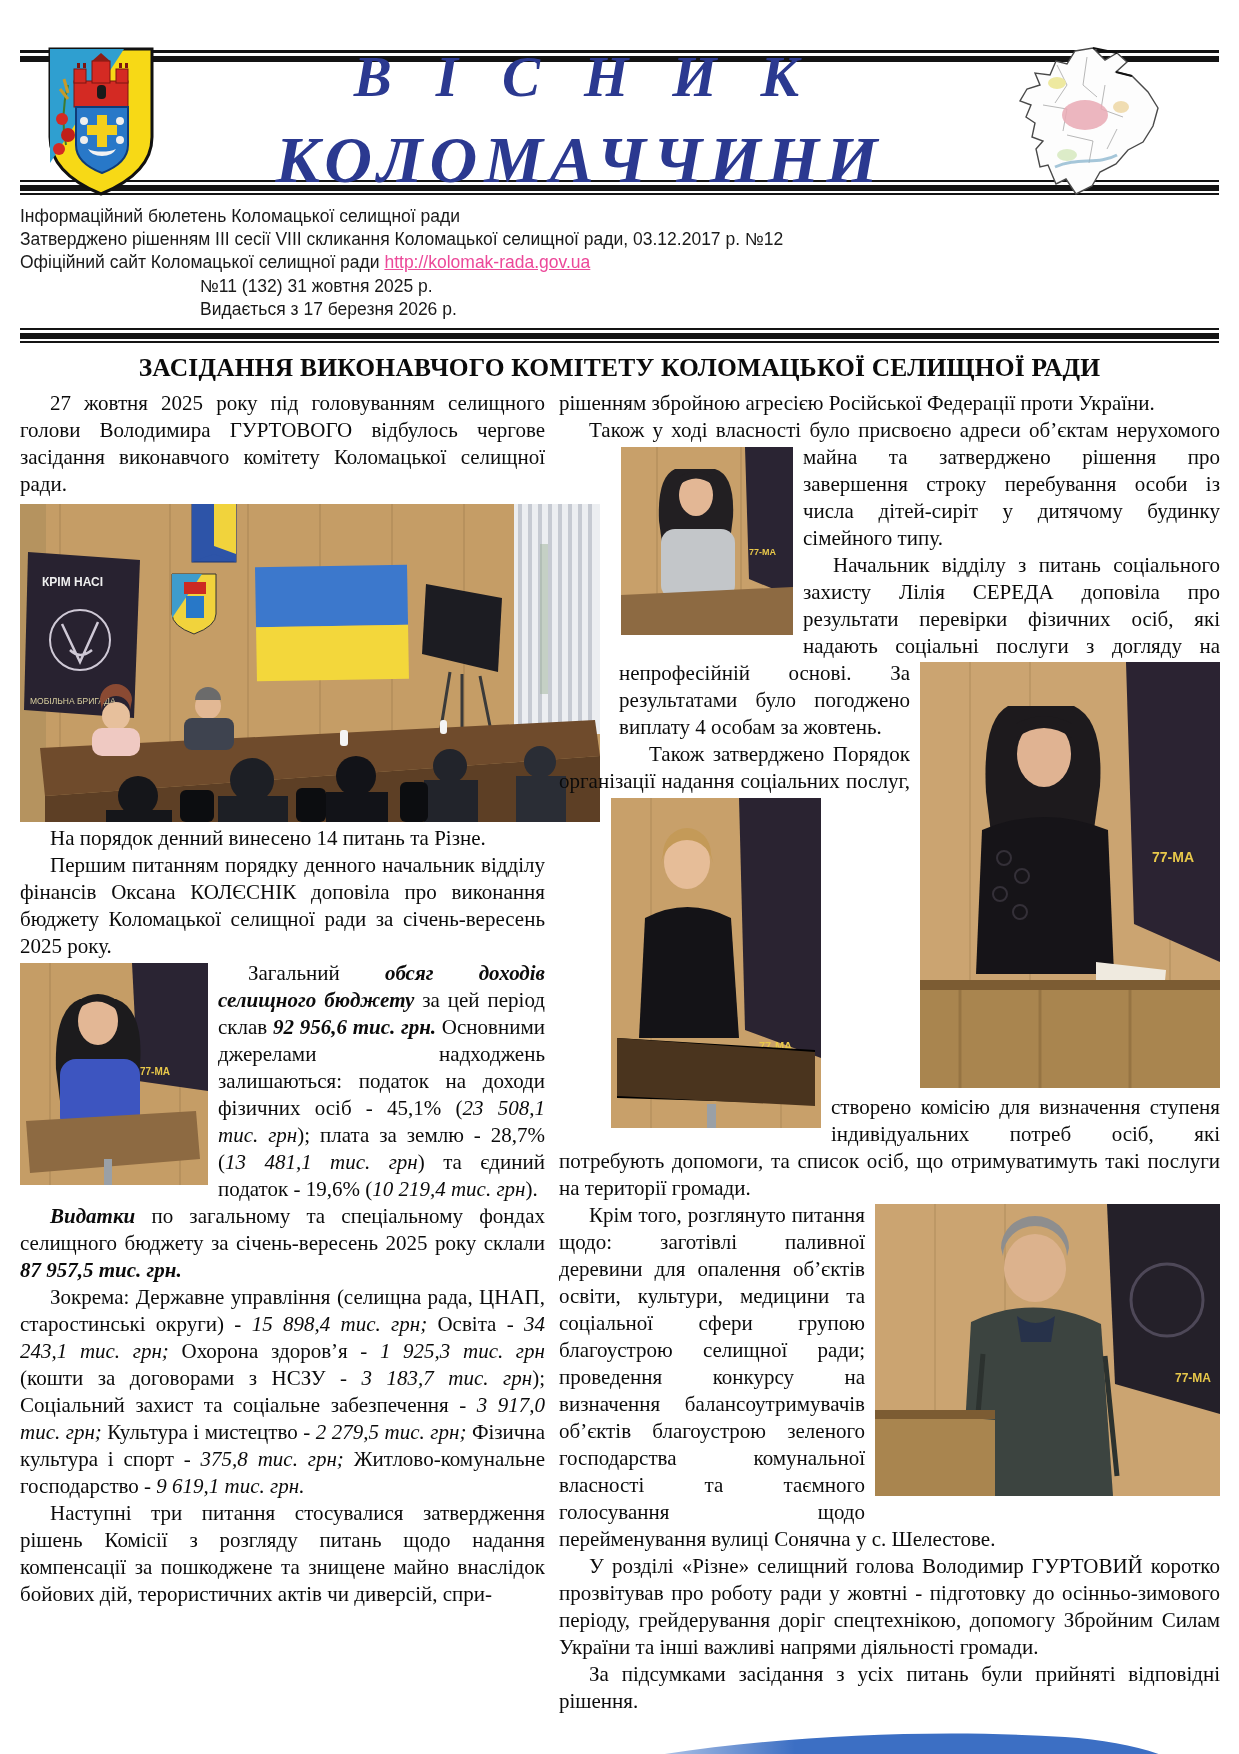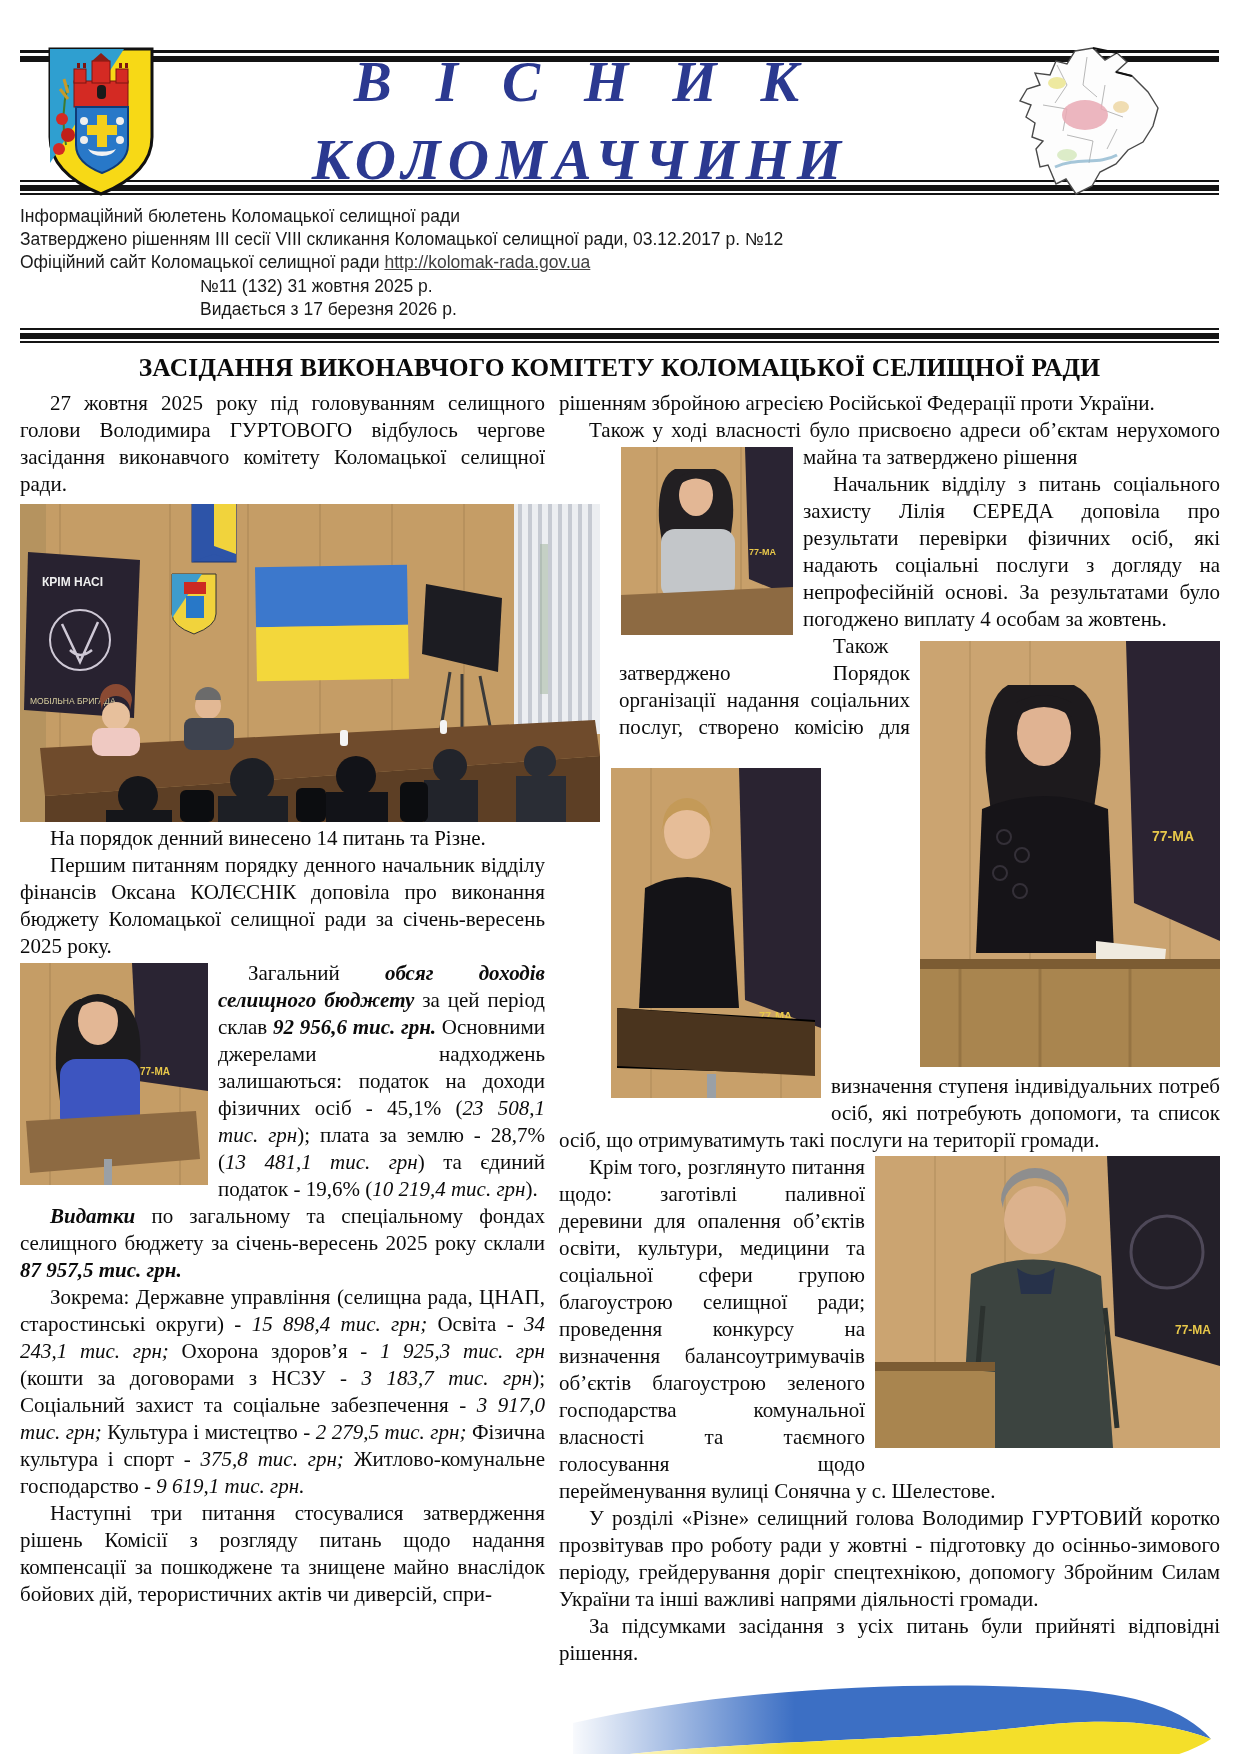--- a/index.html
+++ b/index.html
@@ -8,25 +8,25 @@
         font-family:"Liberation Serif","DejaVu Serif",serif;color:#0b0b0b;}
   
   .rule-a{height:12px;background:linear-gradient(#141414 0 3px,transparent 3px 6px,#141414 6px 12px);}
   .rule-b{height:15px;background:linear-gradient(#141414 0 2px,transparent 2px 5px,#141414 5px 11px,transparent 11px 13px,#141414 13px 15px);}
   
   .masthead{display:flex;align-items:center;height:118px;}
   .crest{margin-left:26px;flex:0 0 auto;}
   .map{margin-right:50px;flex:0 0 auto;}
   .title-wrap{flex:1;text-align:center;color:#2b3990;font-weight:bold;font-style:italic;line-height:1.02;}
   .t1{font-size:57px;letter-spacing:44px;margin-right:-44px;}
-  .t2{font-size:57px;letter-spacing:7px;margin-right:-7px;margin-top:20px;}
+  .t2{font-size:66px;letter-spacing:7px;margin-right:-7px;margin-top:20px;}
   
   .info{margin-top:10px;font-family:"Liberation Sans","DejaVu Sans",sans-serif;
         font-size:17.5px;line-height:23px;text-align:left;color:#1a1a1a;}
-  .info a{color:#404040;text-decoration:underline;}
+  .info a{color:#ec4899;text-decoration:underline;}
   .info-issue{display:flex;justify-content:space-between;width:690px;margin-left:180px;margin-top:1px;flex-direction:column;}
   .rule-b2{margin-top:7px;}
   
   .headline{font-size:25.5px;font-weight:bold;text-align:center;margin:10px 0 7px;letter-spacing:.2px;}
   
   .cols{display:flex;gap:14px;align-items:flex-start;}
   .colL{width:525px;flex:0 0 auto;}
   .colR{width:661px;flex:0 0 auto;}
   .colL::after,.colR::after{content:"";display:block;clear:both;}
   p{margin:0;text-align:justify;font-size:21px;line-height:27px;}
@@ -254,20 +254,21 @@
             </g>
           <polygon points="124,0 172,0 172,150 128,132" fill="#2a2433"></polygon>
           <text x="128" y="108" font-size="9" fill="#e8c84a" font-weight="bold">77-МА</text>
           <path d="M54,22 q-18,8 -16,52 l6,44 h62 l6,-48 q2,-42 -18,-48 z" fill="#221f22"></path>
           <ellipse cx="75" cy="48" rx="17" ry="21" fill="#e3b795"></ellipse>
           <path d="M58,38 q17,-13 34,0 l0,-8 q-17,-11 -34,0 z" fill="#221f22"></path>
           <rect x="40" y="82" width="74" height="70" rx="14" fill="#c3c6c9"></rect>
           <polygon points="0,148 172,140 172,188 0,188" fill="#8d6a42"></polygon>
         </svg>
         <span class="fB"></span>
+        <span> про завершення строку перебування особи із числа дітей-сиріт у дитячому будинку сімейного типу.</span>
       </p>
 
       <p class="ind">
         <span>Начальник відділу з питань соціального захисту Лілія СЕРЕДА доповіла про результати перевірки фізичних осіб, які надають</span>
         
         <svg class="fC" viewBox="0 0 300 426">
           <rect width="300" height="426" fill="#cba471"></rect>
           <g stroke="#8a6b3f" stroke-width="2" opacity=".2">
             <line x1="50" y1="0" x2="50" y2="426"></line>
               <line x1="110" y1="0" x2="110" y2="426"></line>

